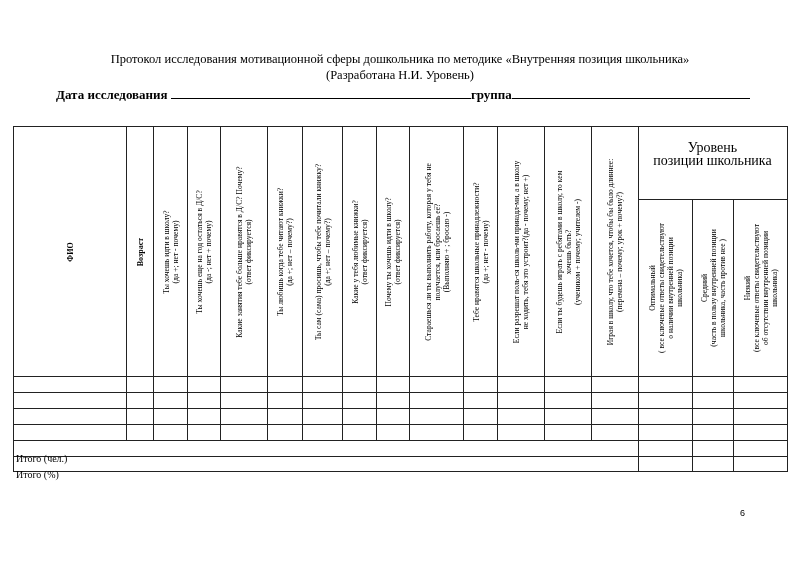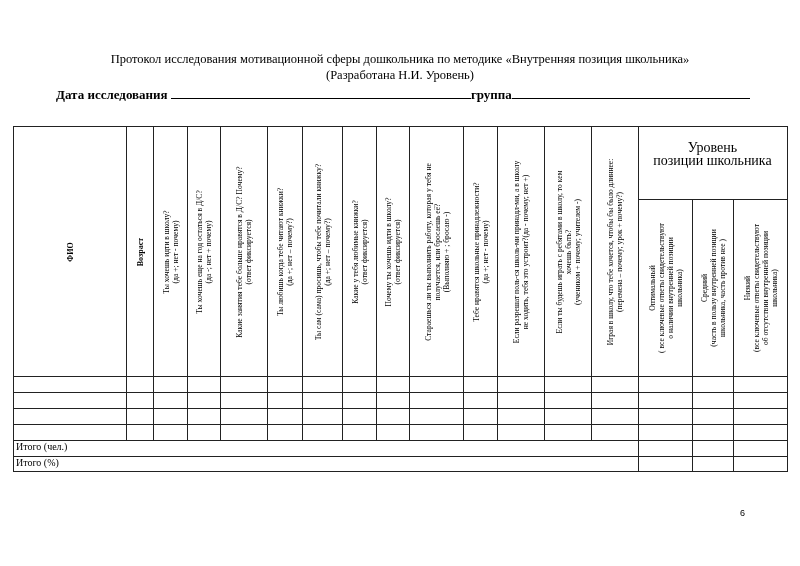--- a/index.html
+++ b/index.html
@@ -13,21 +13,21 @@
     .grid { position: absolute; left: 0; top: 0; width: 800px; height: 566px; }
     .hl, .vl { position: absolute; background: #222; }
     .hl { height: 1px; }
     .vl { width: 1px; }
     .cell { position: absolute; overflow: hidden; }
     .rot { position: absolute; left: 50%; top: 50%; transform: translate(-50%, -50%) rotate(-90deg);
            white-space: nowrap; text-align: center; font-size: 7.6px; line-height: 9px; }
     .rot.bold { font-weight: bold; font-size: 8px; }
     .level-title { position: absolute; left: 638px; top: 141px; width: 149px; text-align: center;
                    font-size: 14px; line-height: 13px; }
-    .total { position: absolute; left: 16px; font-size: 10px; }
+    .total { position: absolute; left: 16px; font-size: 10px; margin-top: 12px; }
     .pagenum { position: absolute; left: 740px; top: 508px; font-family: "Liberation Sans", sans-serif; font-size: 9px; }
   </style>
 </head>
 <body>
 
 <div class="title t1">Протокол исследования мотивационной сферы дошкольника по методике «Внутренняя позиция школьника»</div>
 <div class="title t2">(Разработана Н.И. Уровень)</div>
 
 <div class="dateline">
   <span>Дата исследования</span>

